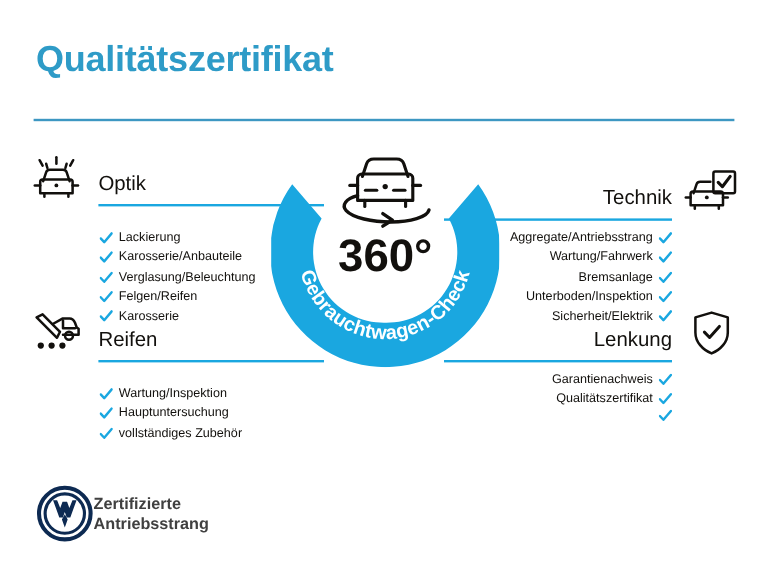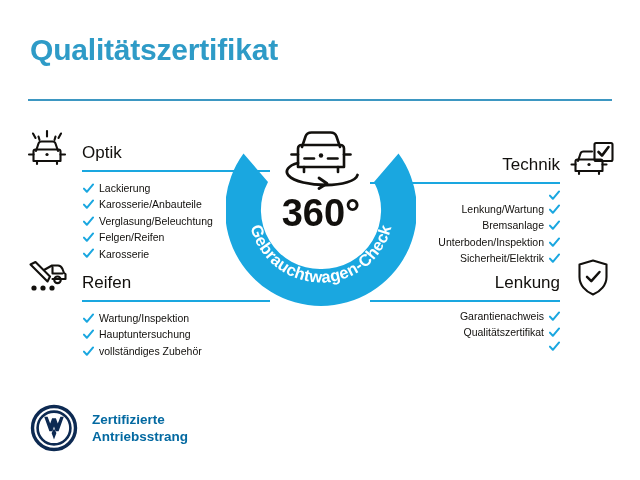--- a/index.html
+++ b/index.html
@@ -52,21 +52,21 @@
   }
   .sec-optik .sec-rule,.sec-wartung .sec-rule{left:58px;right:-31px;}
   .sec-technik .sec-rule,.sec-garantie .sec-rule{right:56px;left:-31px;}
   .sec-head .sec-rule{bottom:0;}
 
   .items{margin:0;padding:0;list-style:none;}
   .item{
     font-size:10.5px;line-height:16.4px;color:#12100d;
     display:flex;align-items:center;white-space:nowrap;
   }
-  .sec-optik .items,.sec-wartung .items{padding-left:59px;padding-top:8px;}
+  .sec-optik .items,.sec-wartung .items{padding-left:59px;padding-top:18px;}
   .sec-technik .items,.sec-garantie .items{
     padding-right:56px;padding-top:6px;justify-content:flex-end;
   }
   .sec-technik .item,.sec-garantie .item{justify-content:flex-end;}
 
   .chk{
     width:11px;height:11px;flex:0 0 auto;
     color:#1aa7e0;
   }
   .sec-optik .chk,.sec-wartung .chk{margin-right:5px;}
@@ -75,23 +75,22 @@
   
   .badge{
     position:absolute;left:226px;top:114px;width:190px;height:192px;
   }
   .badge svg{display:block;}
 
   
   .footer{position:absolute;left:30px;top:404px;display:flex;align-items:center;}
   .vw-logo{width:48px;height:48px;flex:0 0 auto;}
   .footer-text{
-    margin-left:14px;
     font-size:13.5px;font-weight:bold;line-height:17px;
-    color:#0369a1;white-space:nowrap;
+    color:#404040;white-space:nowrap;
   }
 </style>
 </head>
 <body>
 
 <div class="page">
 
   <div class="title">Qualitätszertifikat</div>
   <div class="title-rule"></div>
 
@@ -204,26 +203,27 @@
         </svg>
       </span>
       <span class="sec-title">Technik</span>
       <span class="sec-rule"></span>
     </div>
     <ul class="items">
       <li class="item">
         <svg class="chk" viewBox="0 0 12 12">
             <path d="M1 6.2 L4.2 9.6 L11 1.6" fill="none" stroke="currentColor" stroke-width="2.2" stroke-linecap="round" stroke-linejoin="round"></path>
           </svg>
-      </li>
-      <li class="item">
-        <svg class="chk" viewBox="0 0 12 12">
-            <path d="M1 6.2 L4.2 9.6 L11 1.6" fill="none" stroke="currentColor" stroke-width="2.2" stroke-linecap="round" stroke-linejoin="round"></path>
-          </svg>
-        <span>Lenkung/Wartung</span>
+        <span>Aggregate/Antriebsstrang</span>
+      </li>
+      <li class="item">
+        <svg class="chk" viewBox="0 0 12 12">
+            <path d="M1 6.2 L4.2 9.6 L11 1.6" fill="none" stroke="currentColor" stroke-width="2.2" stroke-linecap="round" stroke-linejoin="round"></path>
+          </svg>
+        <span>Wartung/Fahrwerk</span>
       </li>
       <li class="item">
         <svg class="chk" viewBox="0 0 12 12">
             <path d="M1 6.2 L4.2 9.6 L11 1.6" fill="none" stroke="currentColor" stroke-width="2.2" stroke-linecap="round" stroke-linejoin="round"></path>
           </svg>
         <span>Bremsanlage</span>
       </li>
       <li class="item">
         <svg class="chk" viewBox="0 0 12 12">
             <path d="M1 6.2 L4.2 9.6 L11 1.6" fill="none" stroke="currentColor" stroke-width="2.2" stroke-linecap="round" stroke-linejoin="round"></path>

